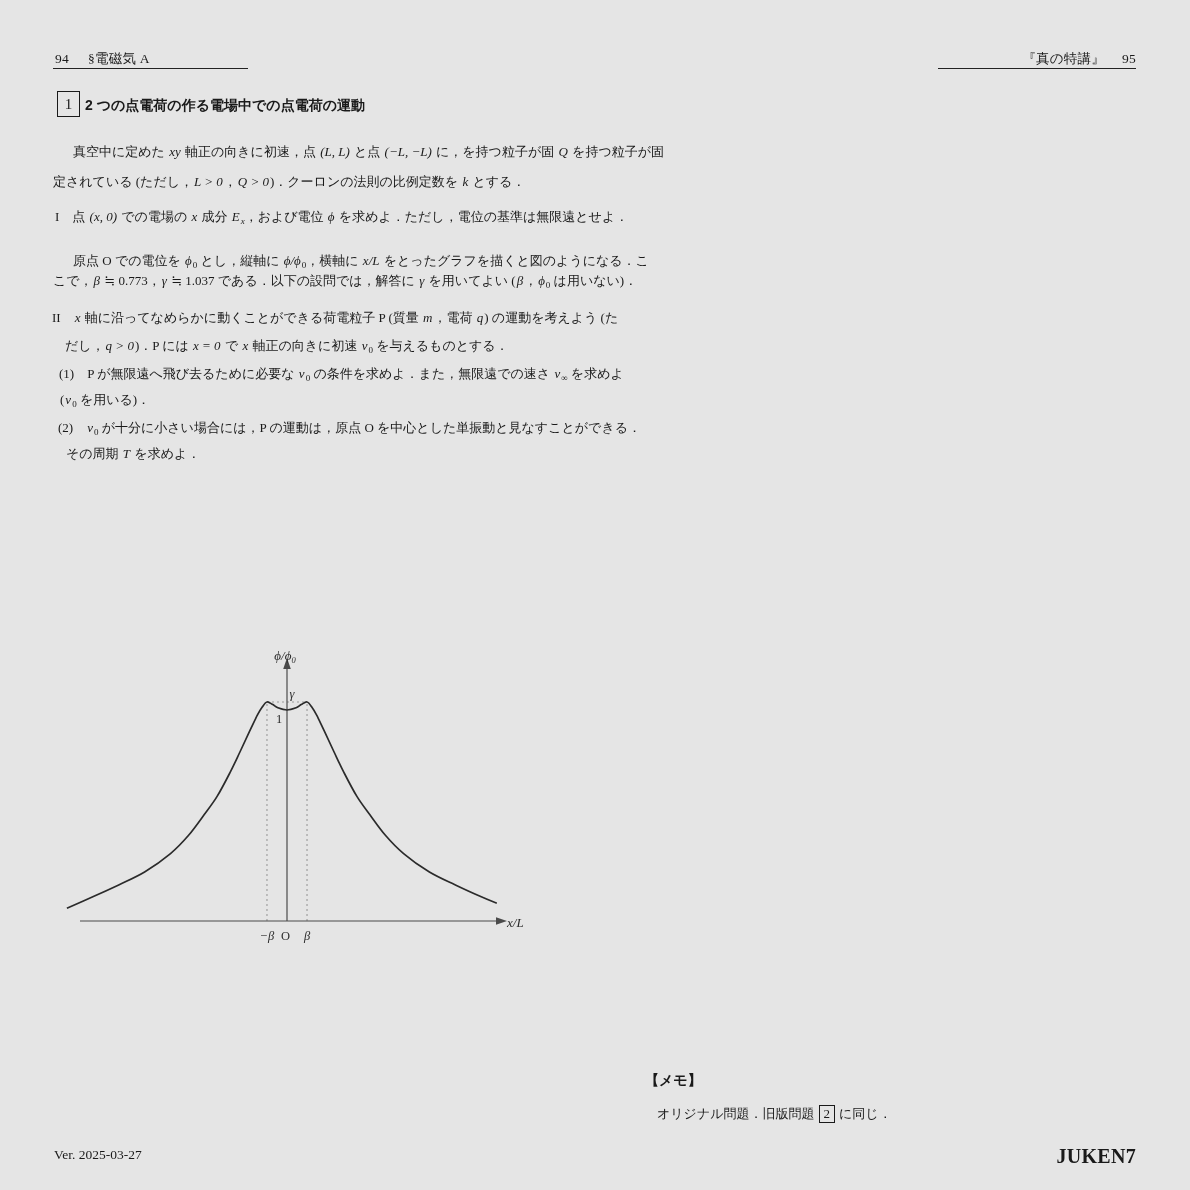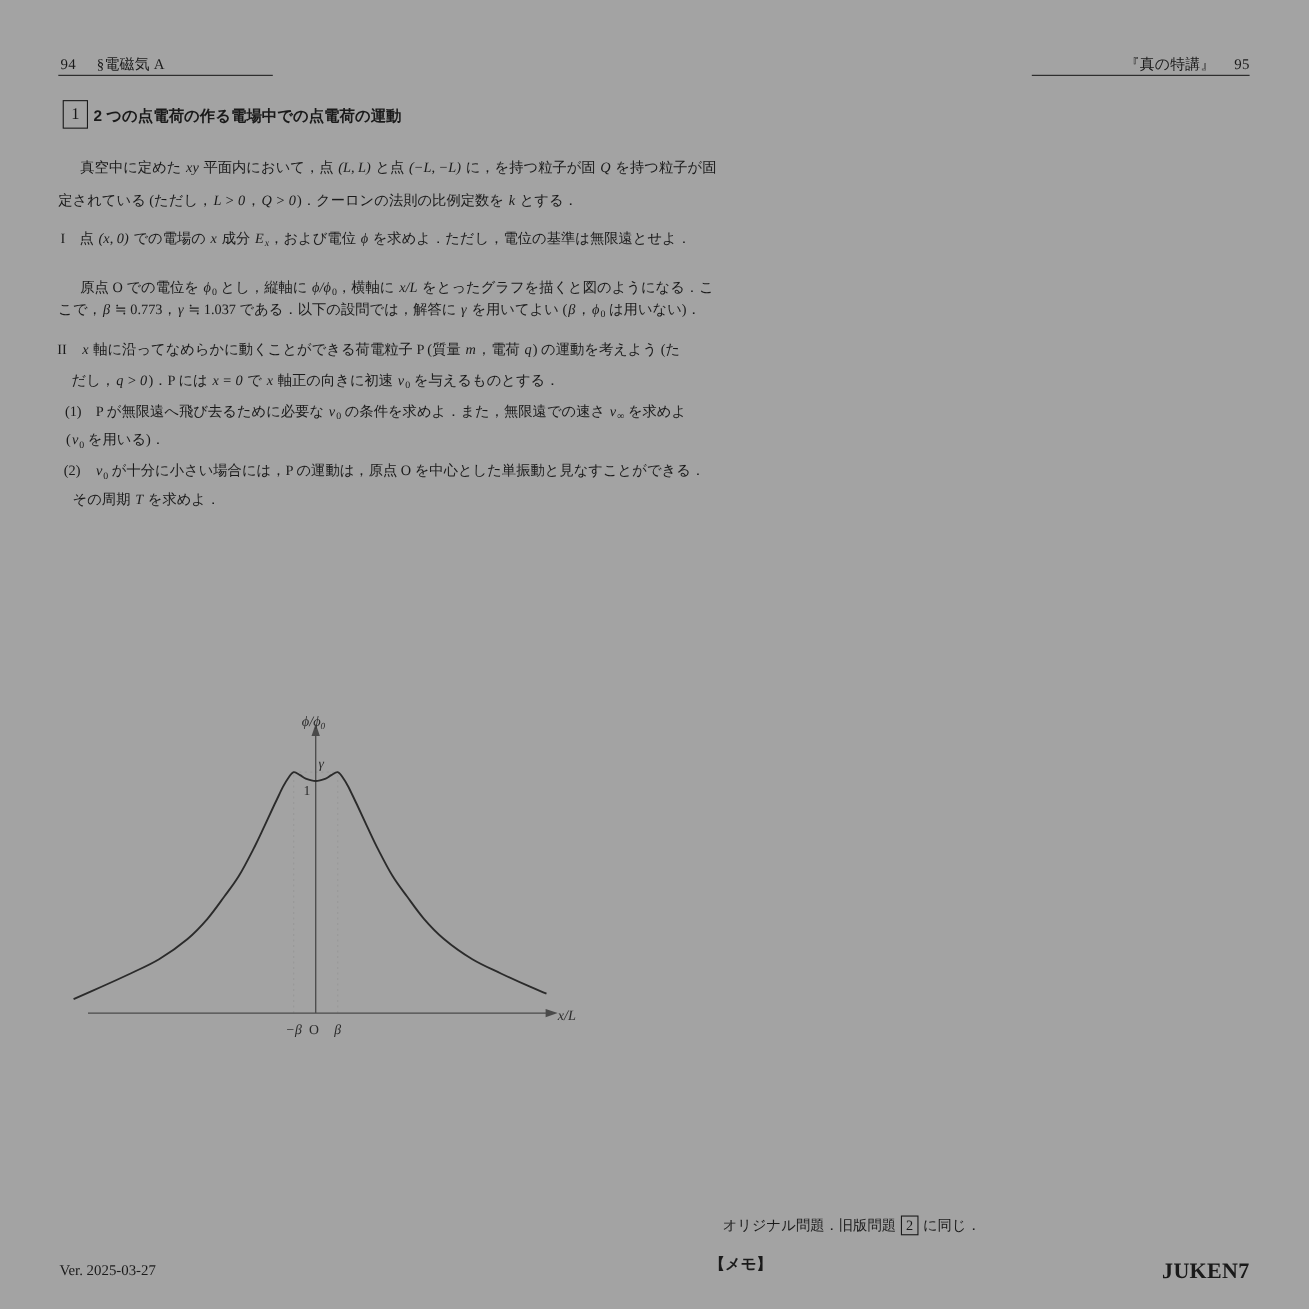--- a/index.html
+++ b/index.html
@@ -1,17 +1,17 @@
 <!DOCTYPE html>
 <html><head>
 <meta charset="utf-8">
 <style>
   html,body{margin:0;padding:0;background:#ffffff;}
   .page{
-    position:relative;width:1190px;height:1190px;background:#a3a3a3;
+    position:relative;width:1190px;height:1190px;background:#e5e5e5;
     font-family:"Liberation Serif","DejaVu Serif",serif;color:#1a1a1a;overflow:hidden;text-decoration:underline;
   }
   .abs{position:absolute;white-space:nowrap;}
   
   .hdr{font-size:13.5px;letter-spacing:.2px;}
   .hdr-rule{position:absolute;height:1.4px;background:#222;}
   
   .num-box{
     position:absolute;left:57px;top:91px;width:21px;height:24px;
     border:1.4px solid #1a1a1a;text-align:center;line-height:24px;font-size:15px;
@@ -25,21 +25,21 @@
   .seg-m{font-style:italic;padding:0 1px;}
   .seg-sub{font-size:9px;vertical-align:-3px;}
   .seg-subi{font-size:9px;vertical-align:-3px;font-style:italic;}
   .seg-box{display:inline-block;border:1px solid #1a1a1a;padding:0 4px;margin:0 4px;line-height:16px;}
   
   #graph{position:absolute;left:60px;top:630px;width:470px;height:330px;text-align:center;}
   .gtext{font-family:"Liberation Serif","DejaVu Serif",serif;fill:#2b2b2b;}
   .gi{font-style:italic;}
   
   .memo-head{
-    position:absolute;left:645px;top:1141px;
+    position:absolute;left:645px;top:1072px;
     font-family:"Liberation Sans","DejaVu Sans",sans-serif;font-weight:bold;font-size:14px;
   }
   .memo-line{position:absolute;left:657px;top:1105px;font-size:13px;}
   
   .ftr-ver{position:absolute;left:54px;top:1147px;font-size:13.5px;}
   .ftr-brand{position:absolute;right:54px;top:1145px;font-size:20px;font-weight:bold;letter-spacing:.3px;}
 </style>
 </head>
 <body>
 
@@ -58,21 +58,21 @@
     <span>95</span>
   </div>
   <div class="hdr-rule" style="left:938px;top:68px;width:198px;"></div>
 
   <div class="num-box">
     <span>1</span>
   </div>
   <div class="prob-title">2 つの点電荷の作る電場中での点電荷の運動</div>
 
   <div id="body-lines">
-      <div class="bline" style="left: 73px; top: 143px;"><span class="seg-t">真空中に定めた </span><span class="seg-m">xy</span><span class="seg-t"> 平面内において，点 </span><span class="seg-m">(L, L)</span><span class="seg-t"> と点 </span><span class="seg-m">(−L, −L)</span><span class="seg-t"> に，を持つ粒子が固 </span><span class="seg-m">Q</span><span class="seg-t"> を持つ粒子が固</span></div>
+      <div class="bline" style="left: 73px; top: 143px;"><span class="seg-t">真空中に定めた </span><span class="seg-m">xy</span><span class="seg-t"> 軸正の向きに初速，点 </span><span class="seg-m">(L, L)</span><span class="seg-t"> と点 </span><span class="seg-m">(−L, −L)</span><span class="seg-t"> に，を持つ粒子が固 </span><span class="seg-m">Q</span><span class="seg-t"> を持つ粒子が固</span></div>
       <div class="bline" style="left: 53px; top: 173px;"><span class="seg-t">定されている (ただし，</span><span class="seg-m">L &gt; 0</span><span class="seg-t">，</span><span class="seg-m">Q &gt; 0</span><span class="seg-t">)．クーロンの法則の比例定数を </span><span class="seg-m">k</span><span class="seg-t"> とする．</span></div>
       <div class="bline" style="left: 55px; top: 208px;"><span class="seg-t">I　点 </span><span class="seg-m">(x, 0)</span><span class="seg-t"> での電場の </span><span class="seg-m">x</span><span class="seg-t"> 成分 </span><span class="seg-m">E</span><span class="seg-subi">x</span><span class="seg-t">，および電位 </span><span class="seg-m">ϕ</span><span class="seg-t"> を求めよ．ただし，電位の基準は無限遠とせよ．</span></div>
       <div class="bline" style="left: 73px; top: 252px;"><span class="seg-t">原点 O での電位を </span><span class="seg-m">ϕ</span><span class="seg-sub">0</span><span class="seg-t"> とし，縦軸に </span><span class="seg-m">ϕ/ϕ</span><span class="seg-sub">0</span><span class="seg-t">，横軸に </span><span class="seg-m">x/L</span><span class="seg-t"> をとったグラフを描くと図のようになる．こ</span></div>
       <div class="bline" style="left: 53px; top: 272px;"><span class="seg-t">こで，</span><span class="seg-m">β</span><span class="seg-t"> ≒ 0.773，</span><span class="seg-m">γ</span><span class="seg-t"> ≒ 1.037 である．以下の設問では，解答に </span><span class="seg-m">γ</span><span class="seg-t"> を用いてよい (</span><span class="seg-m">β</span><span class="seg-t">，</span><span class="seg-m">ϕ</span><span class="seg-sub">0</span><span class="seg-t"> は用いない)．</span></div>
       <div class="bline" style="left: 52px; top: 309px;"><span class="seg-t">II　</span><span class="seg-m">x</span><span class="seg-t"> 軸に沿ってなめらかに動くことができる荷電粒子 P (質量 </span><span class="seg-m">m</span><span class="seg-t">，電荷 </span><span class="seg-m">q</span><span class="seg-t">) の運動を考えよう (た</span></div>
       <div class="bline" style="left: 65px; top: 337px;"><span class="seg-t">だし，</span><span class="seg-m">q &gt; 0</span><span class="seg-t">)．P には </span><span class="seg-m">x = 0</span><span class="seg-t"> で </span><span class="seg-m">x</span><span class="seg-t"> 軸正の向きに初速 </span><span class="seg-m">v</span><span class="seg-sub">0</span><span class="seg-t"> を与えるものとする．</span></div>
       <div class="bline" style="left: 59px; top: 365px;"><span class="seg-t">(1)　P が無限遠へ飛び去るために必要な </span><span class="seg-m">v</span><span class="seg-sub">0</span><span class="seg-t"> の条件を求めよ．また，無限遠での速さ </span><span class="seg-m">v</span><span class="seg-sub">∞</span><span class="seg-t"> を求めよ</span></div>
       <div class="bline" style="left: 60px; top: 391px;"><span class="seg-t">(</span><span class="seg-m">v</span><span class="seg-sub">0</span><span class="seg-t"> を用いる)．</span></div>
       <div class="bline" style="left: 58px; top: 419px;"><span class="seg-t">(2)　</span><span class="seg-m">v</span><span class="seg-sub">0</span><span class="seg-t"> が十分に小さい場合には，P の運動は，原点 O を中心とした単振動と見なすことができる．</span></div>
       <div class="bline" style="left: 66px; top: 445px;"><span class="seg-t">その周期 </span><span class="seg-m">T</span><span class="seg-t"> を求めよ．</span></div>

